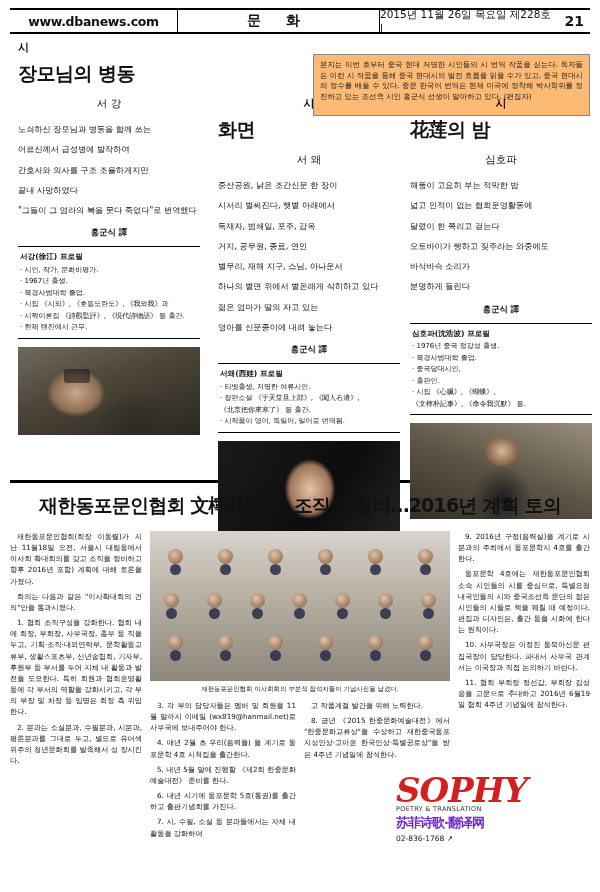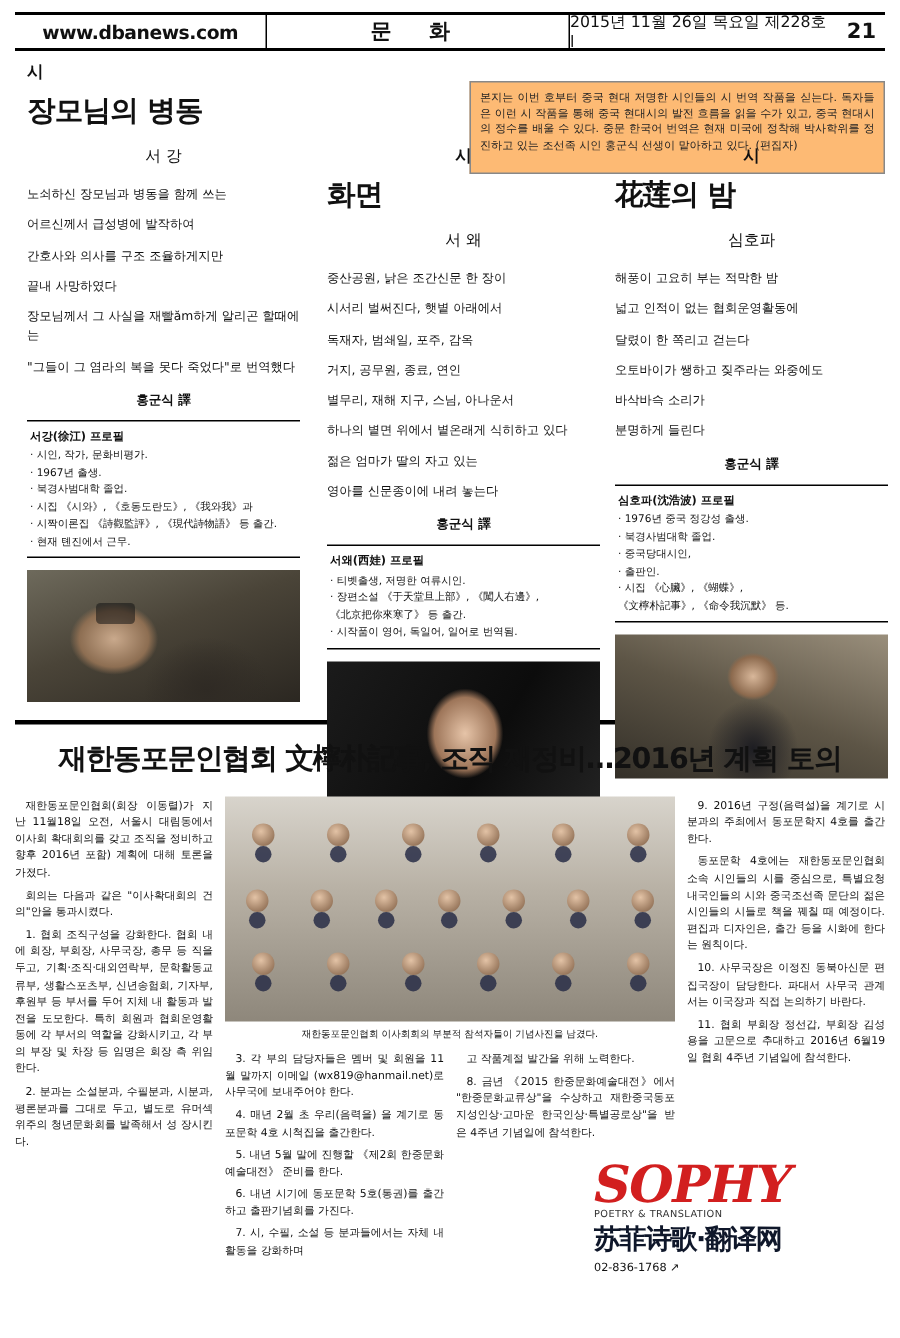--- a/index.html
+++ b/index.html
@@ -117,21 +117,21 @@
 
   
   .logo {
     position:absolute; right:18px; bottom:4px; width:176px; height:66px;
   }
   .logo .sophy {
     font-family:"DejaVu Serif", serif; font-style:italic; font-weight:bold;
     font-size:34px; color:#d21f1f; letter-spacing:-1px; line-height:1;
   }
   .logo .ptsub { font-size:6.5px; color:#333; letter-spacing:.3px; margin-top:-2px; }
-  .logo .cnline { font-size:18px; font-weight:bold; color:#0f172a; margin-top:1px; letter-spacing:-1px; }
+  .logo .cnline { font-size:13px; font-weight:bold; color:#6d28d9; margin-top:1px; letter-spacing:-1px; }
   .logo .phone { font-size:7.5px; color:#111; margin-top:2px; }
 </style>
 </head>
 <body>
 
 <div class="page">
 
   <div class="masthead">
     <div class="mast-left">www.dbanews.com</div>
     <div class="mast-center">문 화</div>
@@ -147,21 +147,20 @@
 
     <div class="col col1">
       <div class="genre">시</div>
       <div class="poem-title">장모님의 병동</div>
       <div class="poet">서 강</div>
       <div class="poem-body">
         <p>노쇠하신 장모님과 병동을 함께 쓰는</p>
         <p>어르신께서 급성병에 발작하여</p>
         <p>간호사와 의사를 구조 조율하게지만</p>
         <p>끝내 사망하였다</p>
-        <p>장모님께서 그 사실을 재빨ăm하게 알리곤 할때에는</p>
         <p>"그들이 그 염라의 복을 못다 죽었다"로 번역했다</p>
       </div>
       <div class="translator">홍군식 譯</div>
       <div class="profile">
         <span class="pname">서강(徐江) 프로필</span>
         <p>· 시인, 작가, 문화비평가.</p>
         <p>· 1967년 출생.</p>
         <p>· 북경사범대학 졸업.</p>
         <p>· 시집 《시와》, 《호동도란도》, 《我와我》과</p>
         <p>· 시짝이론집 《詩觀監評》, 《現代詩物語》 등 출간.</p>

